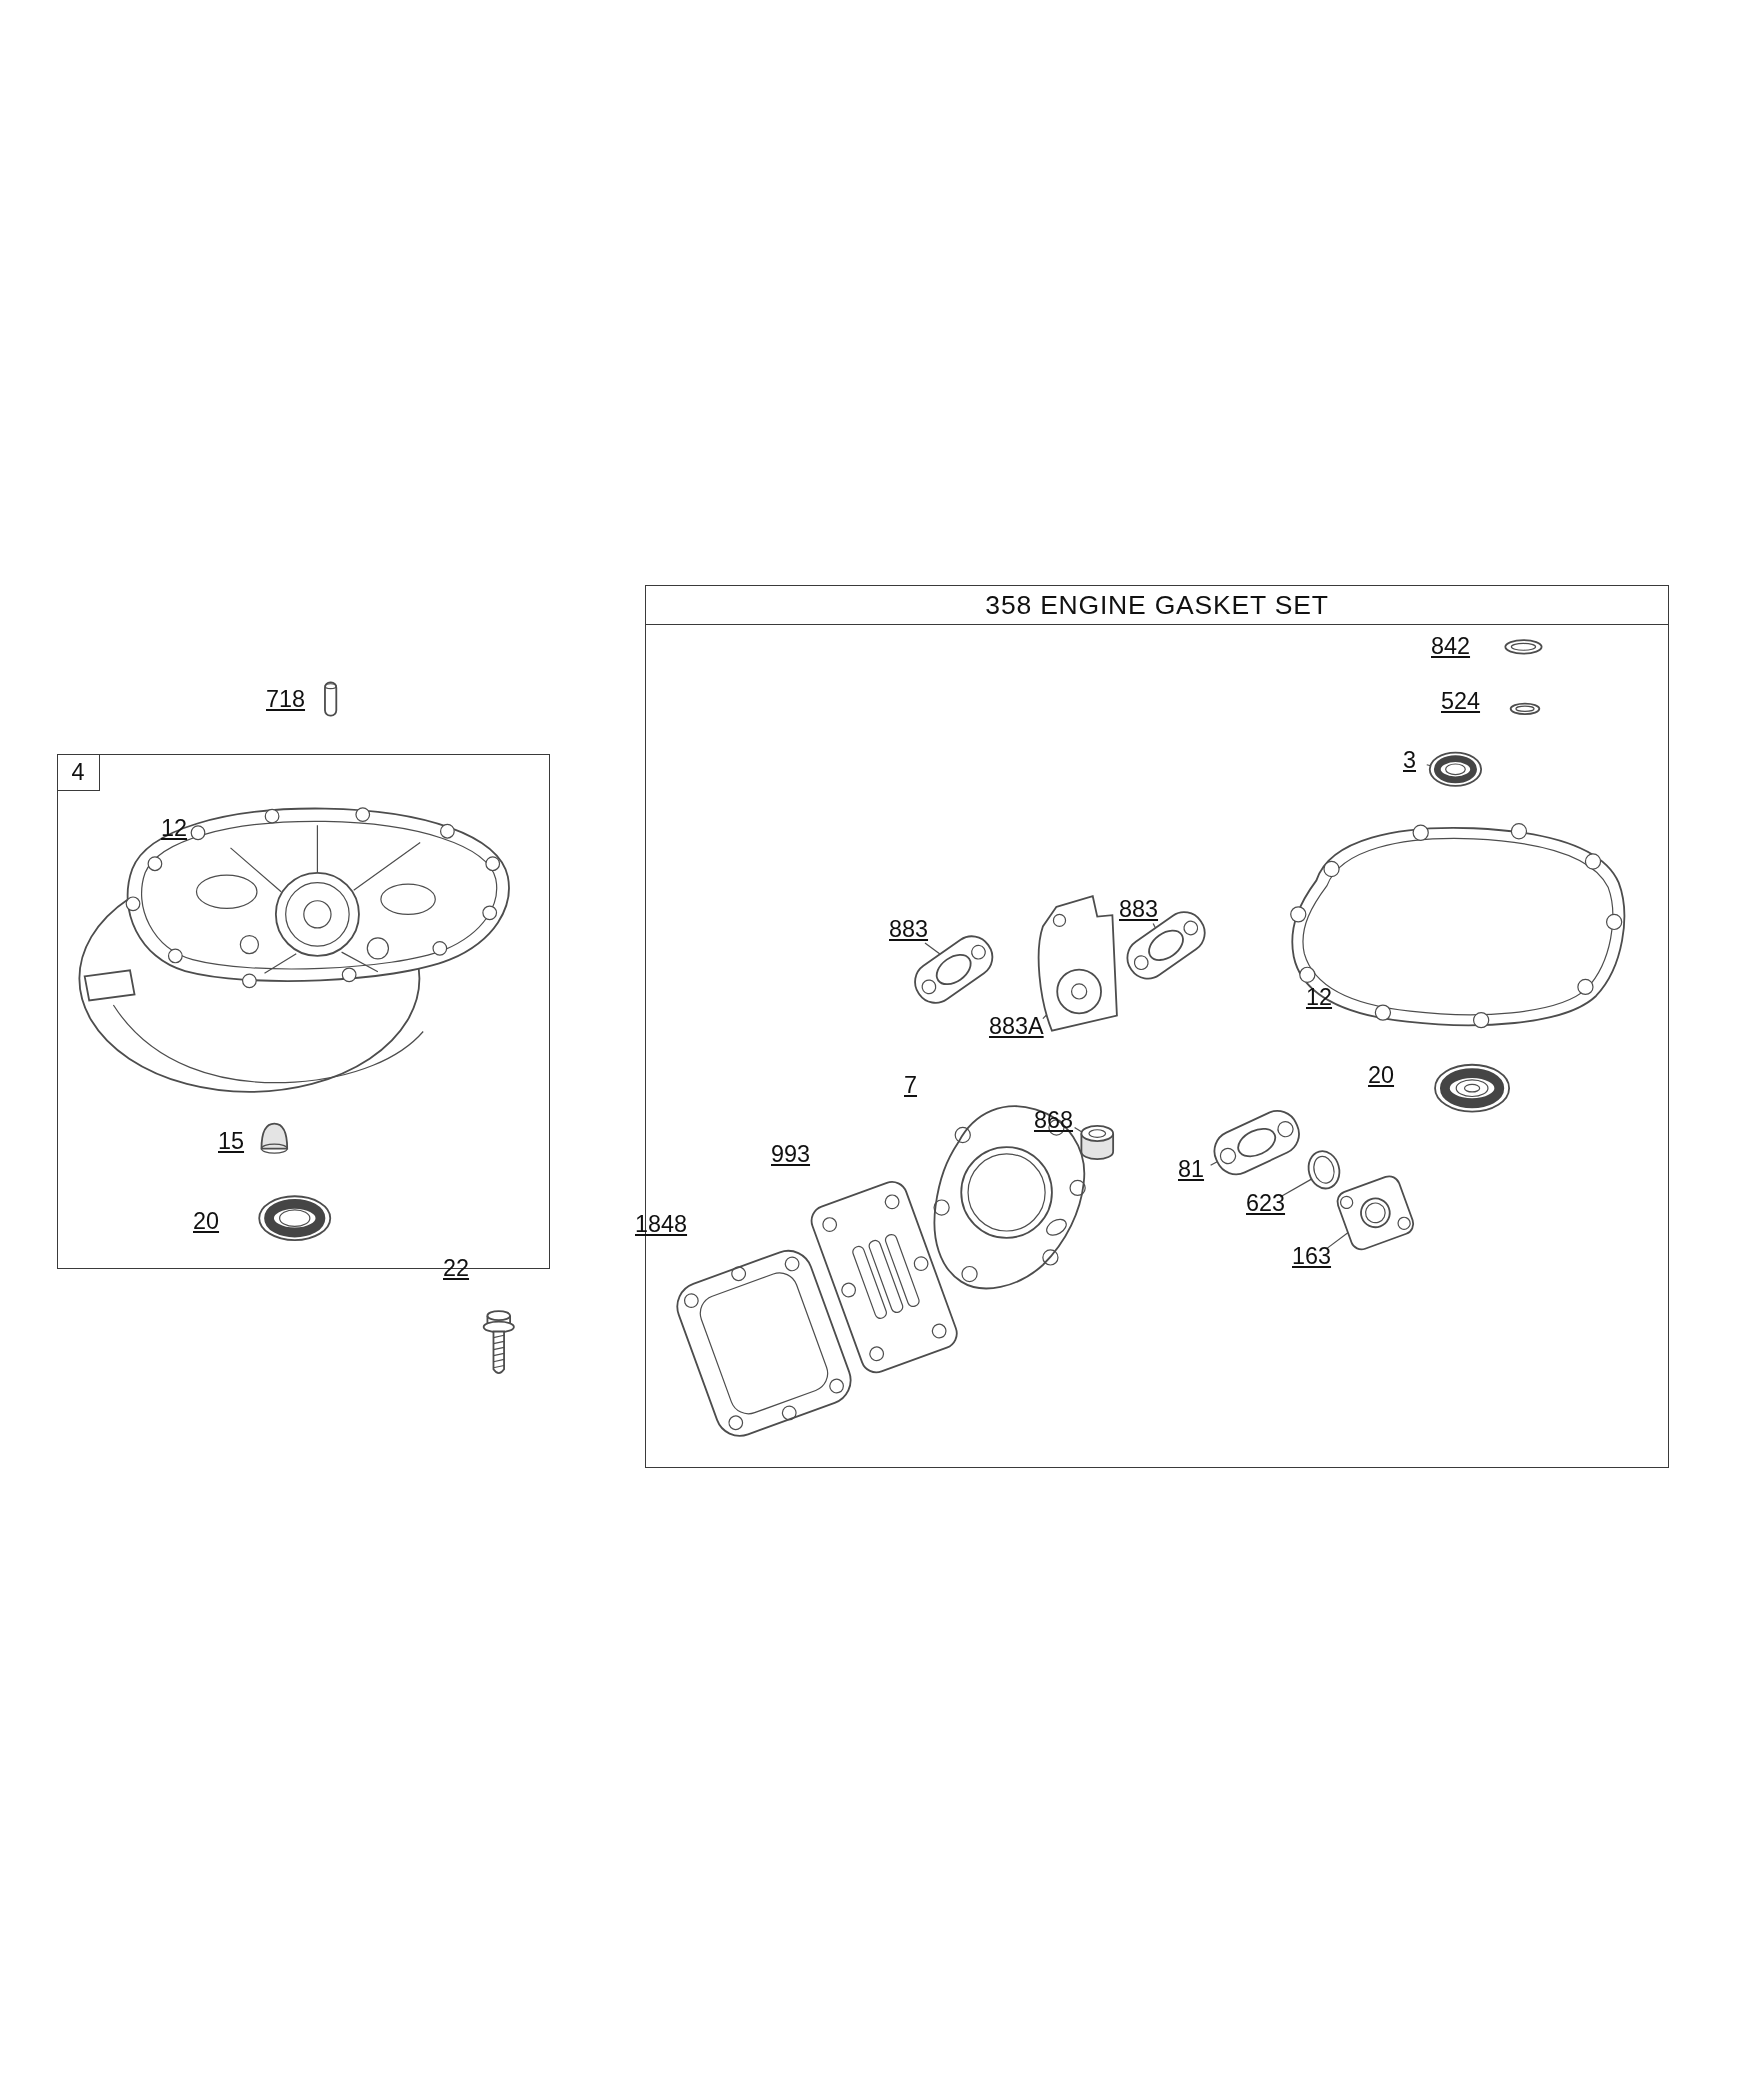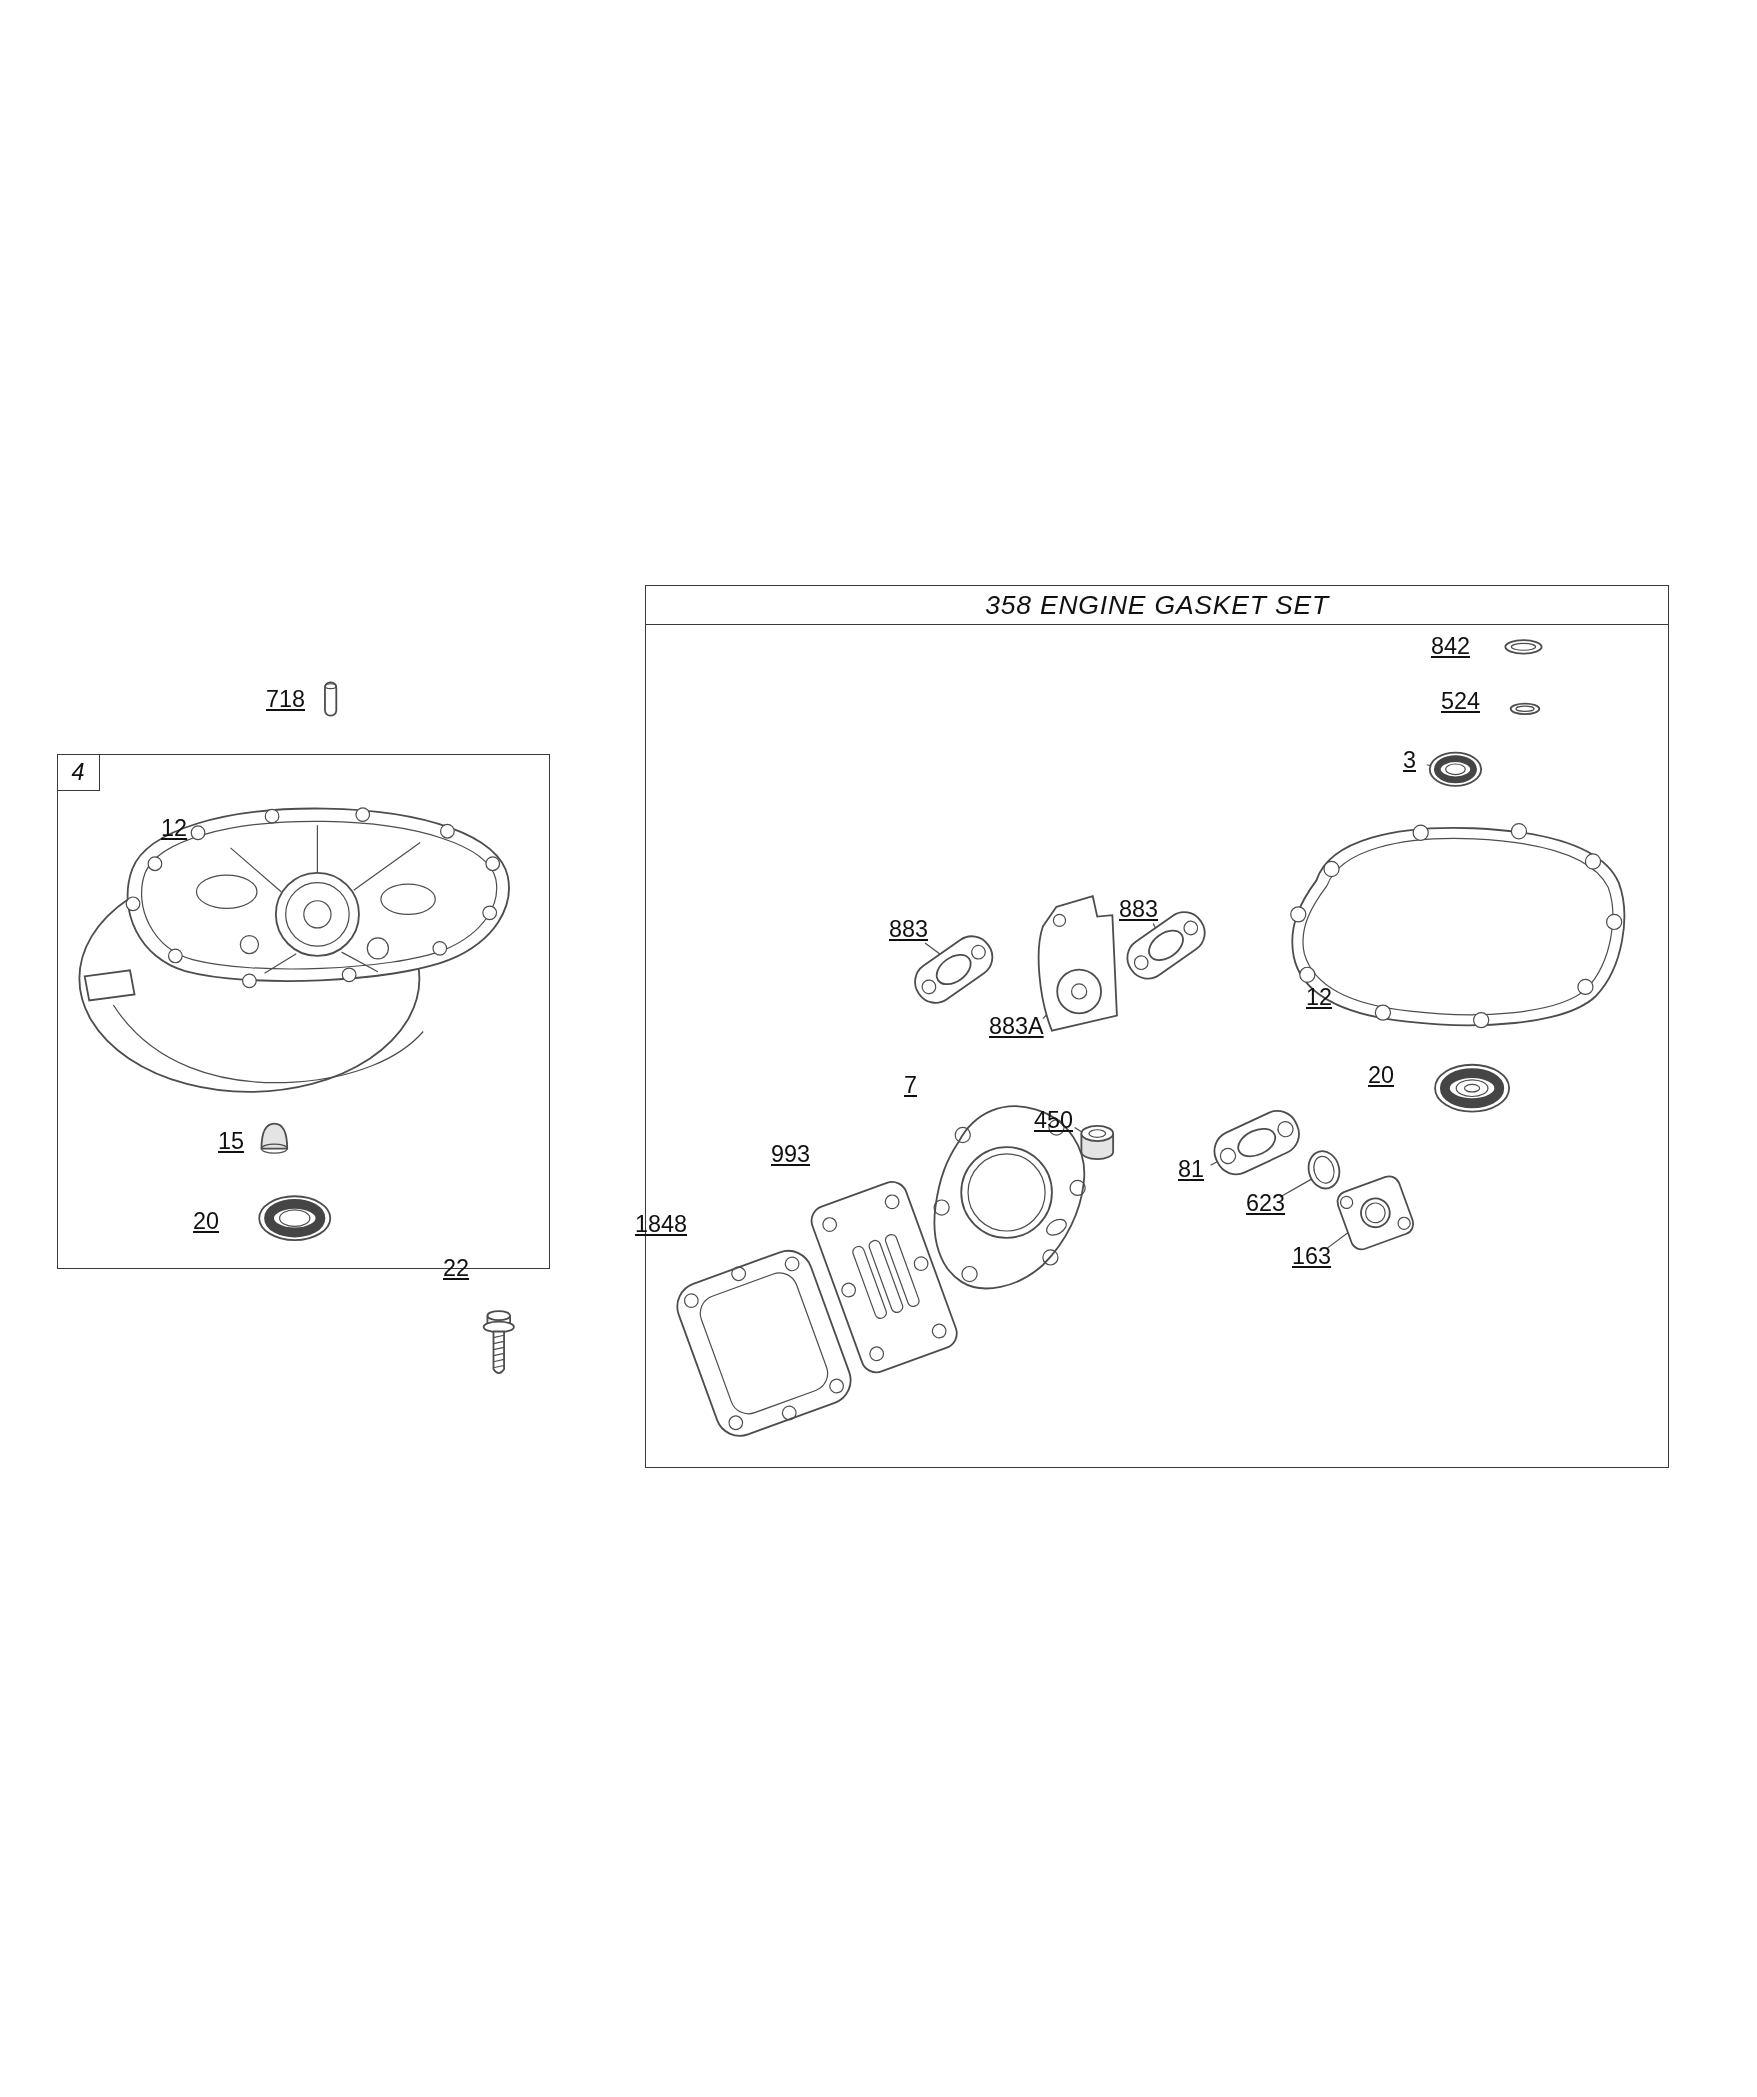--- a/index.html
+++ b/index.html
@@ -8,21 +8,20 @@
     background:var(--background,#ffffff);
     font-family:"Liberation Sans",sans-serif;
     color:var(--text,#111111);
     overflow:hidden;
   }
   .panel{
     position:absolute;
     border:1.5px solid var(--panel-border,#3a3a3a);
     background:transparent;
     z-index:1;
-    font-style:italic;
   }
   .panel-title{
     height:38px;
     border-bottom:1.5px solid var(--panel-border,#3a3a3a);
     display:flex;align-items:center;justify-content:center;
     font-size:26.5px;letter-spacing:0.8px;
     background:#fff;
   }
   .corner-box{
     position:absolute;left:-1.5px;top:-1.5px;width:41px;height:35px;
@@ -260,21 +259,21 @@
 
   <span class="callout" style="left:1431px;top:633px">842</span>
   <span class="callout" style="left:1441px;top:688px">524</span>
   <span class="callout" style="left:1403px;top:747px">3</span>
   <span class="callout" style="left:889px;top:916px">883</span>
   <span class="callout" style="left:1119px;top:896px">883</span>
   <span class="callout" style="left:989px;top:1013px">883A</span>
   <span class="callout" style="left:1306px;top:984px">12</span>
   <span class="callout" style="left:1368px;top:1062px">20</span>
   <span class="callout" style="left:904px;top:1072px">7</span>
-  <span class="callout" style="left:1034px;top:1107px">450</span>
+  <span class="callout" style="left:1034px;top:1107px">868</span>
   <span class="callout" style="left:1178px;top:1156px">81</span>
   <span class="callout" style="left:771px;top:1141px">993</span>
   <span class="callout" style="left:1246px;top:1190px">623</span>
   <span class="callout" style="left:635px;top:1211px">1848</span>
   <span class="callout" style="left:1292px;top:1243px">163</span>
 
 </div>
 
 
 </body></html>

